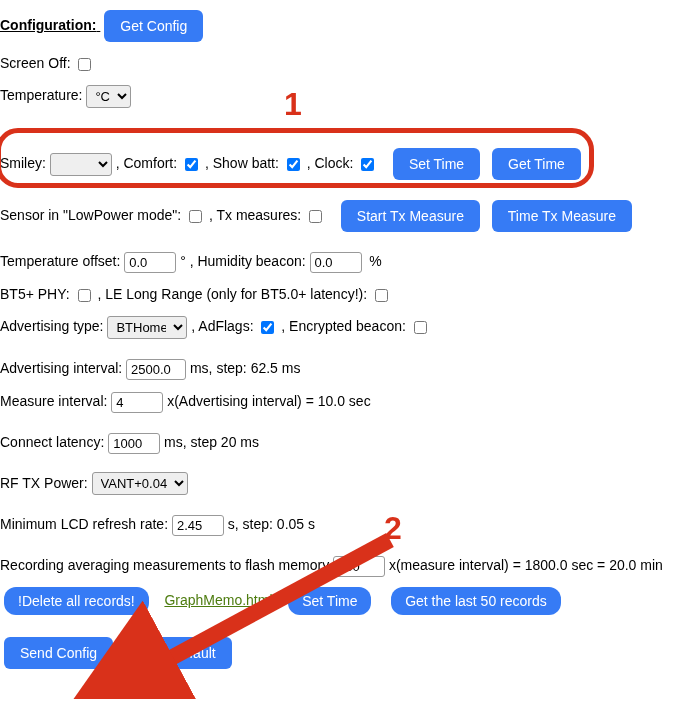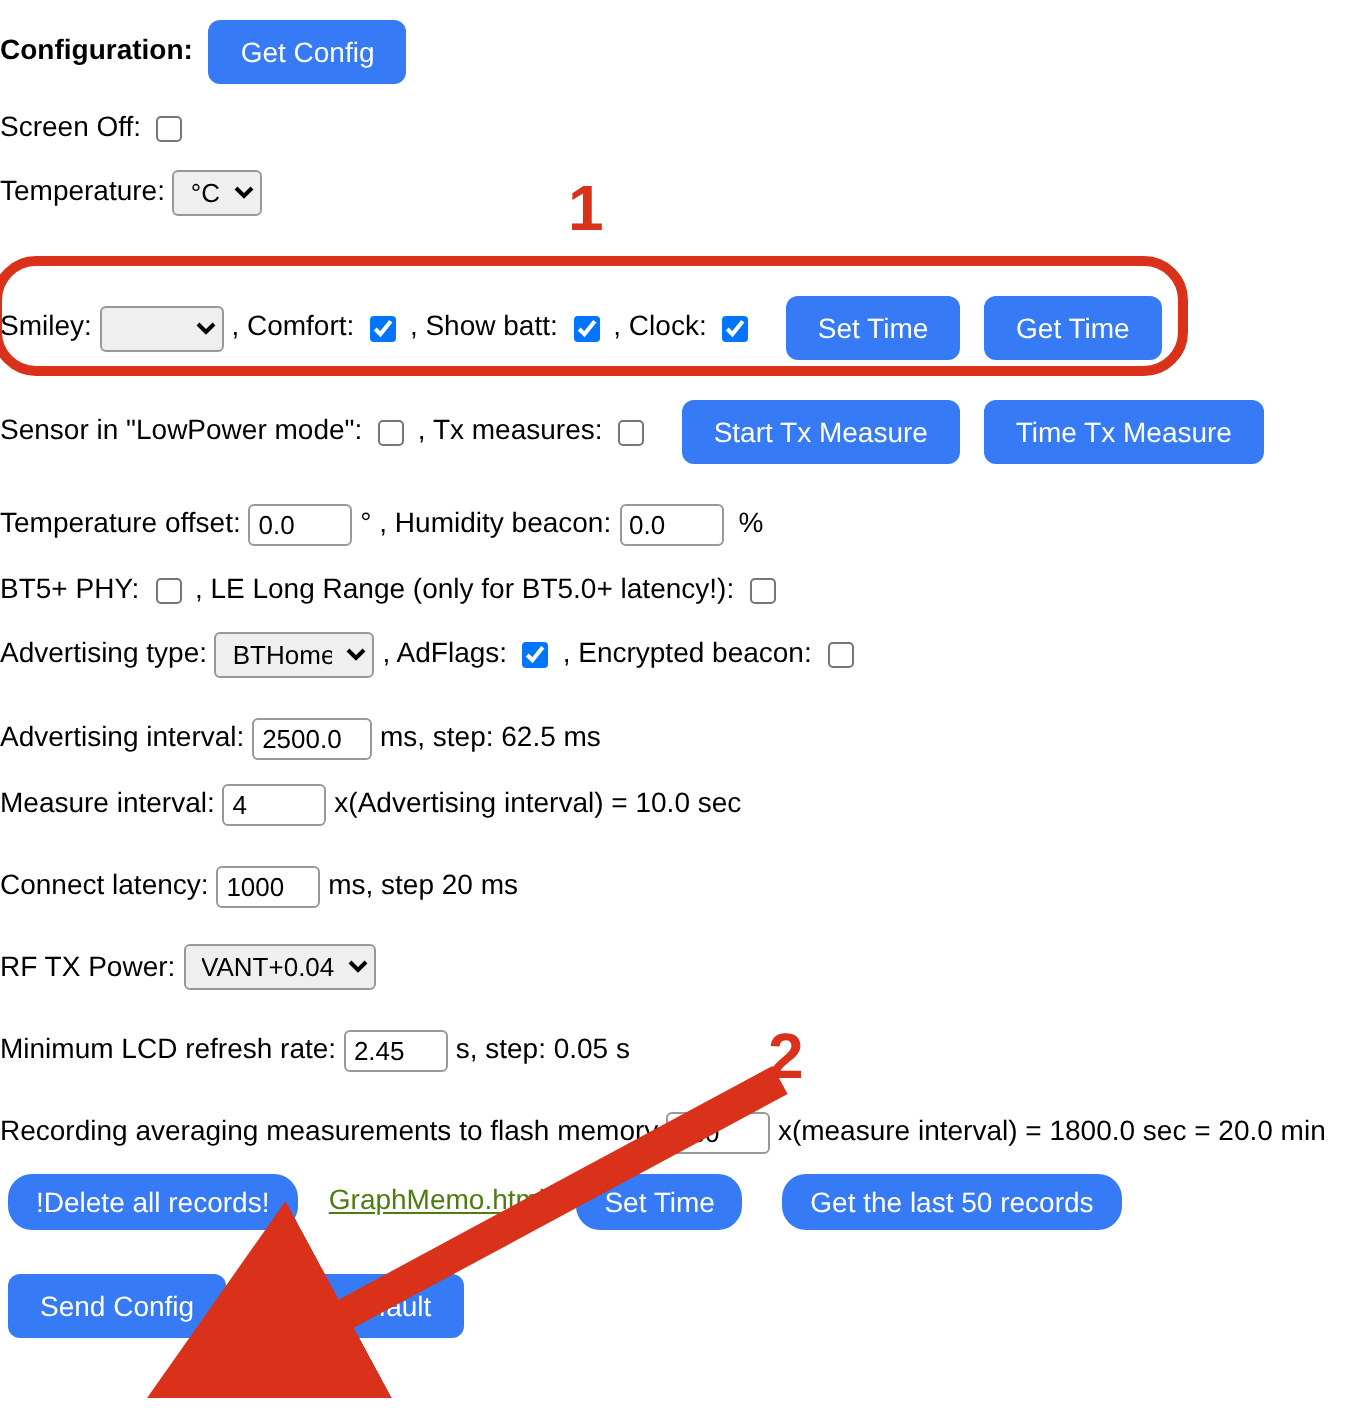--- a/index.html
+++ b/index.html
@@ -86,21 +86,21 @@
     position: absolute;
     color: #d9311a;
     font-weight: bold;
     font-size: 32px;
     pointer-events: none;
   }
 </style>
 </head>
 <body>
 
-<div class="row" style="margin-top:4px;">
+<div class="row" style="margin-top:4px;text-decoration:underline;">
   <span class="label bold">Configuration:</span>
   <button class="btn">Get Config</button>
 </div>
 
 <div class="row">
   <span class="label">Screen Off:</span>
   <input type="checkbox" style="">
 </div>
 
 <div class="row">

